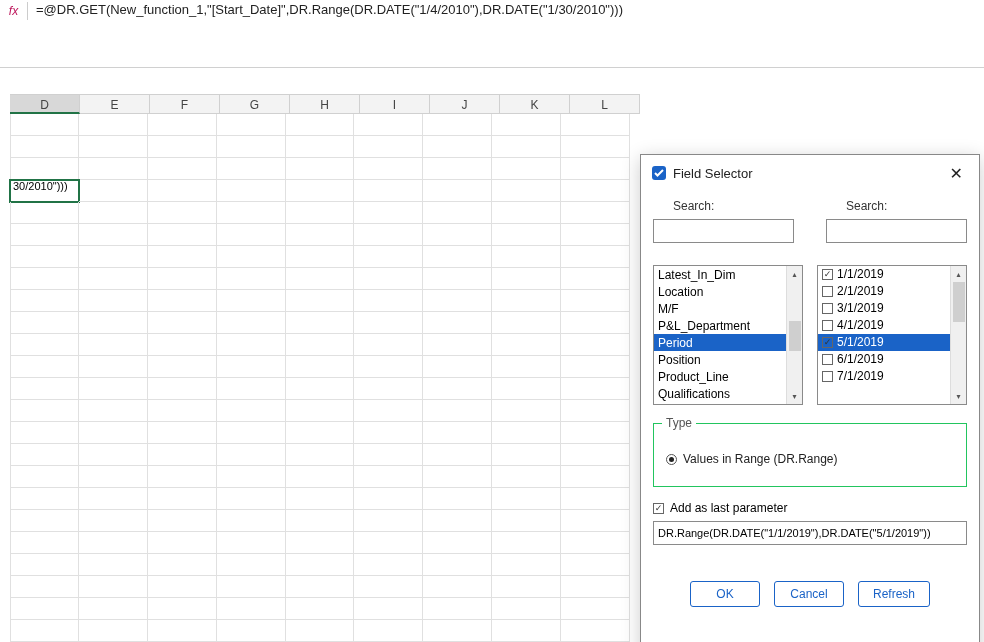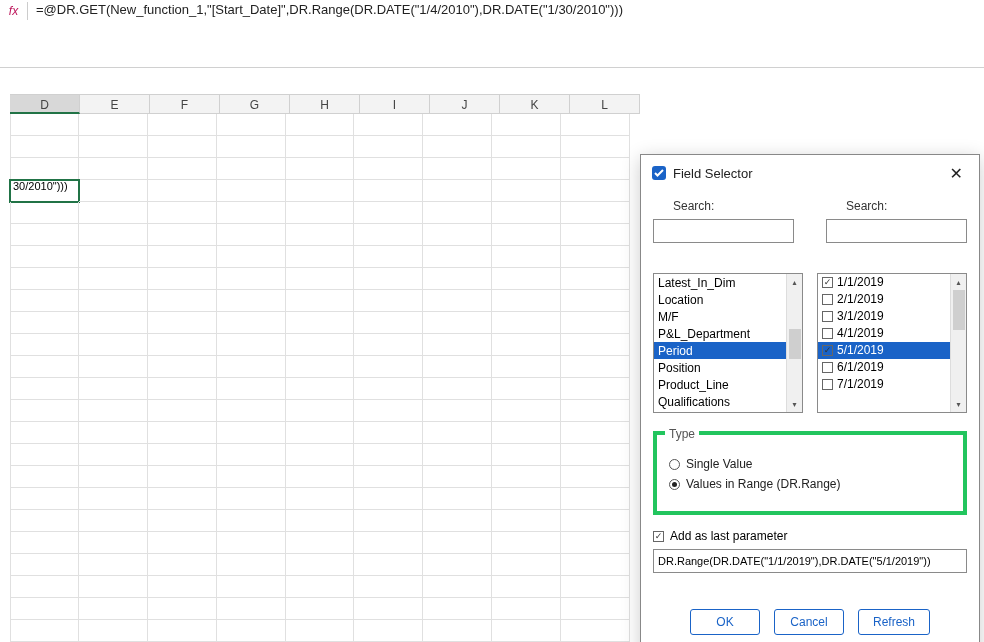--- a/index.html
+++ b/index.html
@@ -26,31 +26,31 @@
 .dialog { position:absolute; top:86px; left:640px; width:340px; height:556px; border:1px solid #888; background:#fff; box-shadow:0 4px 18px rgba(0,0,0,.2); }
 .dlg-title { display:flex; align-items:center; height:36px; padding:17px 10px; }
 .dlg-icon { width:16px; height:16px; margin-right:6px; }
 .dlg-title-text { font-size:13px; color:#222; flex:1; }
 .dlg-close { font-size:16px; color:#222; padding:2px 6px; cursor:pointer; }
 .dlg-body { padding:8px 12px 12px 12px; }
 .search-row { display:flex; gap:32px; margin-bottom:4px; }
 .search-col { flex:1; }
 .lbl { font-size:12px; color:#333; display:block; margin-bottom:6px;margin-left:20px; }
 .tinput { width:100%; height:24px; border:1px solid #8a8a8a; font-size:12px; padding:0 4px; }
-.lists-row { display:flex; gap:14px; margin-top:30px; }
+.lists-row { display:flex; gap:14px; margin-top:22px; }
 .listbox { flex:1; height:140px; border:1px solid #8a8a8a; overflow:hidden; position:relative; }
 .listbox-inner { position:absolute; top:0; left:0; right:16px; bottom:0; overflow:hidden; }
 .list-item { font-size:12px; padding:1px 4px; white-space:nowrap; height:17px; line-height:17px; }
 .list-item.sel { background:#1a63c7; color:#fff; }
 .scrollbar { position:absolute; right:0; top:0; width:16px; height:100%; background:#f0f0f0; border-left:1px solid #ddd; }
 .sb-arrow { width:100%; height:16px; background:#f0f0f0; display:flex; align-items:center; justify-content:center; font-size:8px; color:#555; }
 .sb-thumb { position:absolute; left:2px; width:12px; background:#cfcfcf; border-radius:0; }
 .check-list .list-item { display:flex; align-items:center; gap:4px; }
 .chk { width:11px; height:11px; border:1px solid #666; display:inline-block; font-size:9px; line-height:9px; text-align:center; color:#333; }
-.fieldset { border:4px solid #22c55e; margin-top:18px; padding:16px 12px 14px 12px; position:relative; }
+.fieldset { border:1px solid #22c55e; margin-top:18px; padding:22px 12px 14px 12px; position:relative; }
 .fieldset .legend { position:absolute; top:-8px; left:8px; background:#fff; padding:0 4px; font-size:12px; color:#555; }
 .radio-row { display:flex; align-items:center; gap:6px; font-size:12px; color:#222; margin:6px 0; }
 .radio { width:11px; height:11px; border:1px solid #555; border-radius:50%; display:inline-flex; align-items:center; justify-content:center; }
 .radio.on::after { content:""; width:5px; height:5px; background:#222; border-radius:50%; display:block; }
 .add-row { display:flex; align-items:center; gap:6px; margin-top:14px; font-size:12px; }
 .formula-input { width:100%; height:24px; border:1px solid #8a8a8a; font-size:11px; padding:0 4px; margin-top:6px; }
 .btn-row { display:flex; gap:14px; justify-content:center; margin-top:36px; }
 .btn { min-width:70px; height:26px; border:1px solid #1a63c7; border-radius:3px; background:#fff; color:#1a63c7; font-size:12px; display:flex; align-items:center; justify-content:center; cursor:pointer; padding:0 14px; }
 </style>
 </head>
@@ -417,24 +417,20 @@
             <div class="sb-thumb" style="top:16px;height:40px;"></div>
             <div class="sb-arrow" style="position:absolute;bottom:0;">▾</div>
           </div>
         </div>
       </div>
 
       <div class="fieldset">
         <span class="legend">Type</span>
         <div id="radios">
             <div class="radio-row">
-              <span class="radio"></span>
-              <span>Single Value</span>
-            </div>
-            <div class="radio-row">
               <span class="radio on"></span>
               <span>Values in Range (DR.Range)</span>
             </div>
           </div>
       </div>
 
       <div class="add-row">
         <span class="chk" id="addChk">✓</span>
         <span>Add as last parameter</span>
       </div>

